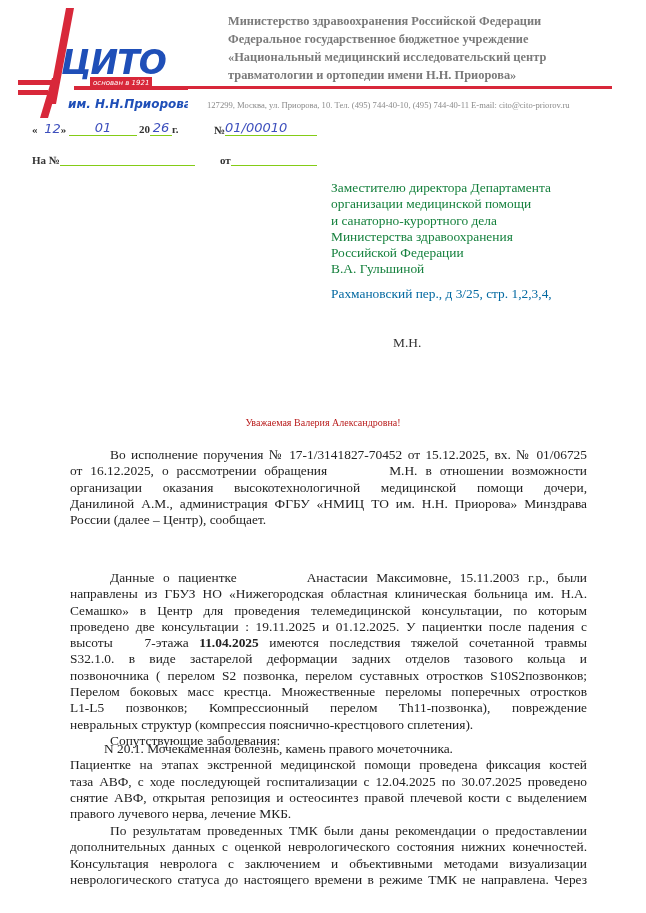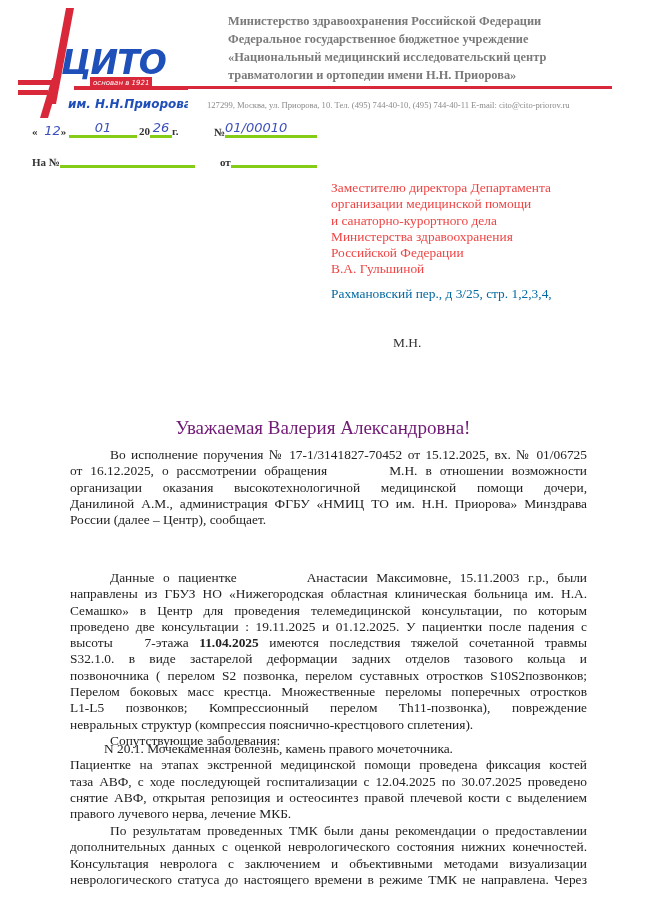--- a/index.html
+++ b/index.html
@@ -8,30 +8,30 @@
   
   .logo { position: absolute; left: 18px; top: 8px; width: 170px; height: 110px; }
   .org-block { position: absolute; left: 228px; top: 12px; width: 360px; text-align: left; color: #7a7a7a; font-size: 12.4px; line-height: 18px; font-weight: bold; }
   .org-block div { white-space: nowrap; }
   .redline { position: absolute; left: 130px; top: 86px; width: 482px; height: 3px; background: #d8283a; }
   .contacts { position: absolute; left: 207px; top: 100px; font-size: 8.6px; color: #8a8a8a; white-space: nowrap; }
 
   
   .reg-row { position: absolute; font-family: "Liberation Serif", serif; font-size: 11px; font-weight: bold; color: #333; white-space: nowrap; }
   .hand { font-family: "DejaVu Sans", sans-serif; font-style: italic; font-weight: normal; color: #3d4fbd; font-size: 13px; }
-  .uline { display: inline-block; border-bottom: 3px solid #84cc16; text-align: center; height: 14px; line-height: 14px; vertical-align: bottom; }
+  .uline { display: inline-block; border-bottom: 1px solid #84cc16; text-align: center; height: 14px; line-height: 14px; vertical-align: bottom; }
 
   
-  .addressee { position: absolute; left: 331px; top: 180px; font-size: 13.4px; line-height: 16.3px; color: #ef4444; }
+  .addressee { position: absolute; left: 331px; top: 180px; font-size: 13.4px; line-height: 16.3px; color: #15803d; }
   .addressee div { white-space: nowrap; }
   .address { position: absolute; left: 331px; top: 286px; font-size: 13.4px; line-height: 16.3px; color: #0369a1; }
   .address div { white-space: nowrap; }
   .initials { position: absolute; left: 393px; top: 335px; font-size: 13.4px; color: #333; }
 
-  .salutation { position: absolute; left: 0; width: 646px; top: 417px; text-align: center; font-size: 19px; color: #701a75; }
+  .salutation { position: absolute; left: 0; width: 646px; top: 417px; text-align: center; font-size: 10px; color: #b91c1c; }
 
   
   .body { position: absolute; left: 70px; width: 517px; font-size: 13.4px; line-height: 16.3px; color: #222; text-align: justify; }
   .body p { margin: 0; }
   .indent { text-indent: 40px; }
   .last-line { text-align-last: justify; }
   .gap { display: inline-block; }
   .bold { font-weight: bold; }
 </style>
 </head>

